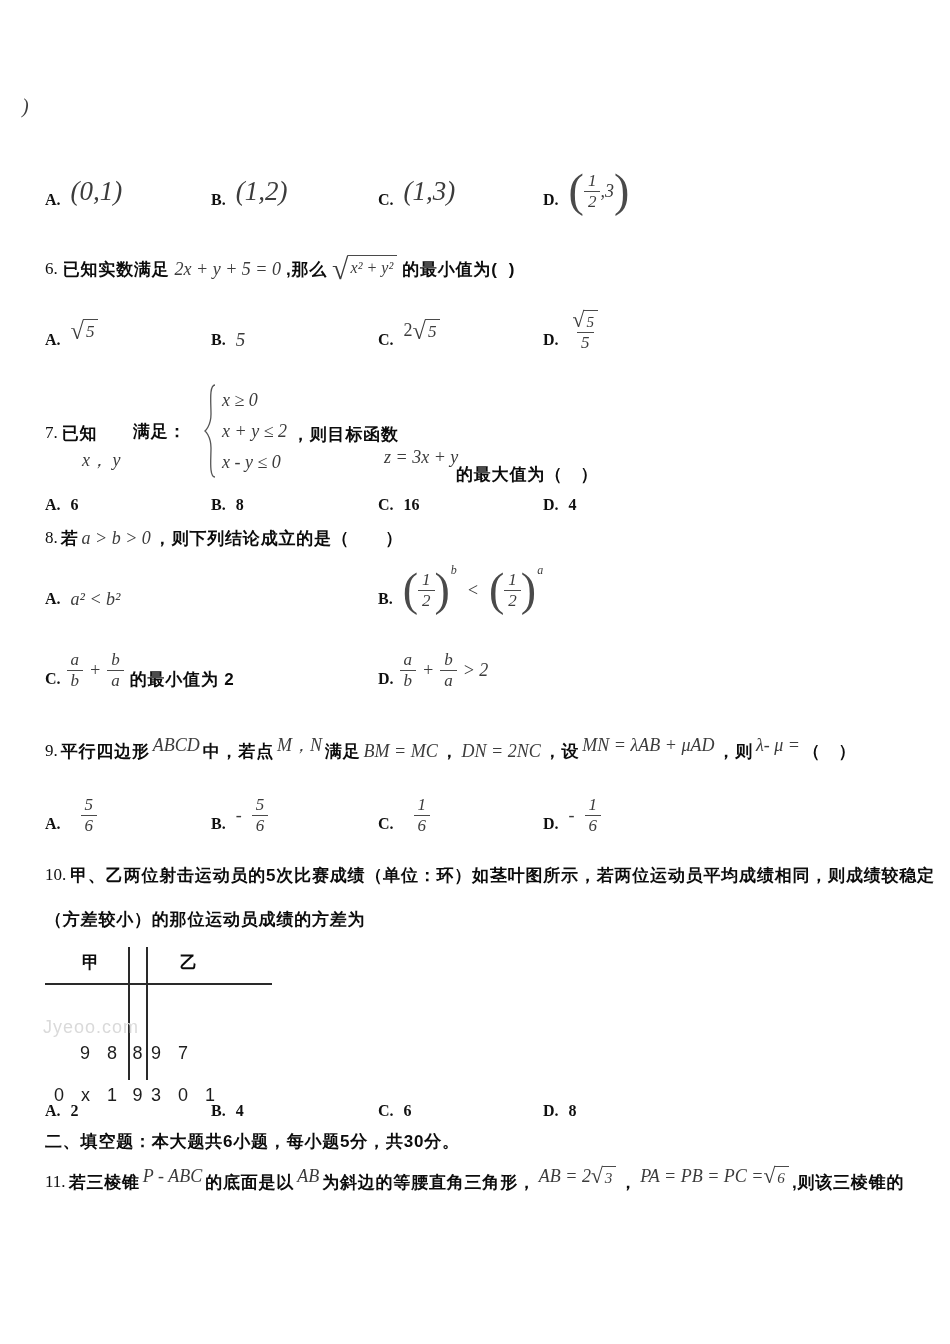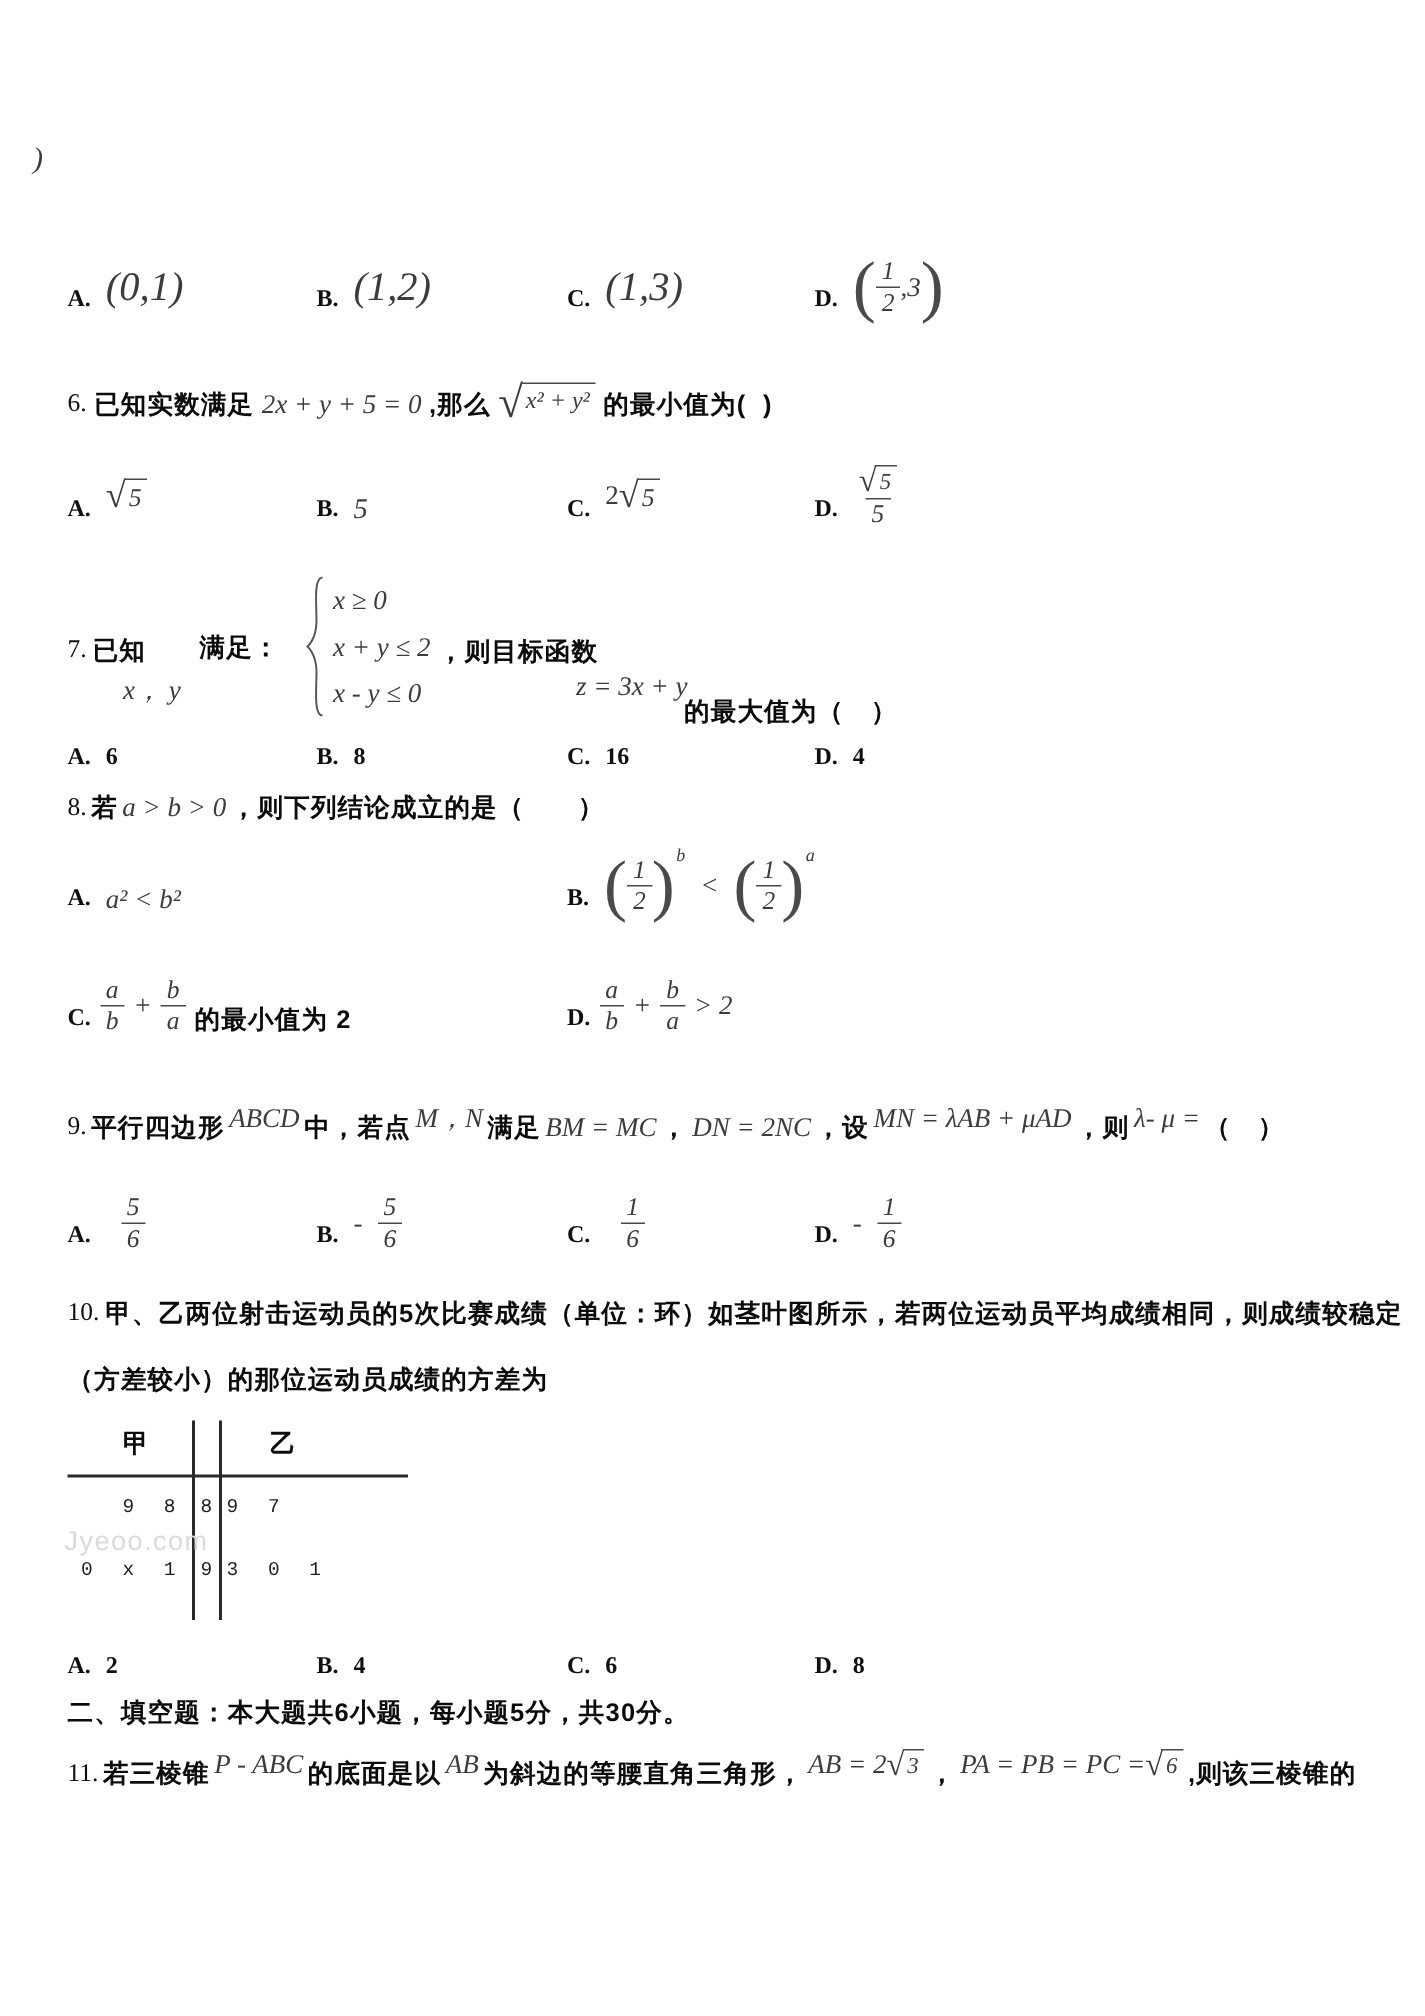--- a/index.html
+++ b/index.html
@@ -30,21 +30,21 @@
   .pgroup { display:inline-flex; align-items:center; }
   .bigp { font-family:"Liberation Serif", serif; font-style:normal; font-weight:300; font-size:46px; line-height:1; color:#4a4a4a; }
   .psup { position:relative; top:-20px; font-family:"Liberation Serif", serif; font-style:italic; font-size:12px; color:#3c3c3c; margin-left:1px; }
   .sys { position:absolute; display:flex; align-items:center; gap:5px; }
   .sysline { line-height:31px; }
   
   .sl { position:absolute; left:45px; top:945px; width:230px; height:140px; }
   .sl .vline { position:absolute; top:2px; width:1.5px; height:133px; background:#2a2a2a; }
   .sl .hline { position:absolute; top:38px; left:0; width:227px; height:1.5px; background:#2a2a2a; }
   .slhdr { position:absolute; font-family:"Liberation Sans","DejaVu Sans",sans-serif; font-weight:600; font-size:17px; color:#0c0c0c; }
-  .slcell { position:absolute; font-family:Liberation Mono, monospace; font-size:13px; color:#1d1d1d; letter-spacing:6px; white-space:pre; }
+  .slcell { position:absolute; font-family:Liberation Sans, sans-serif; font-size:18px; color:#1d1d1d; letter-spacing:6px; white-space:pre;margin-top:46px; }
   .sl-left { width:78px; text-align:right; }
   .sl-stem { left:84px; width:17px; text-align:center; letter-spacing:0; }
   .sl-right { left:106px; }
   .wm { position:absolute; left:-2px; top:72px; font-family:"Liberation Sans",sans-serif; font-size:18px; color:#dadada; letter-spacing:1px; }
   .brace-svg { display:block; }
 </style>
 </head>
 <body>
 
 <div class="page">

